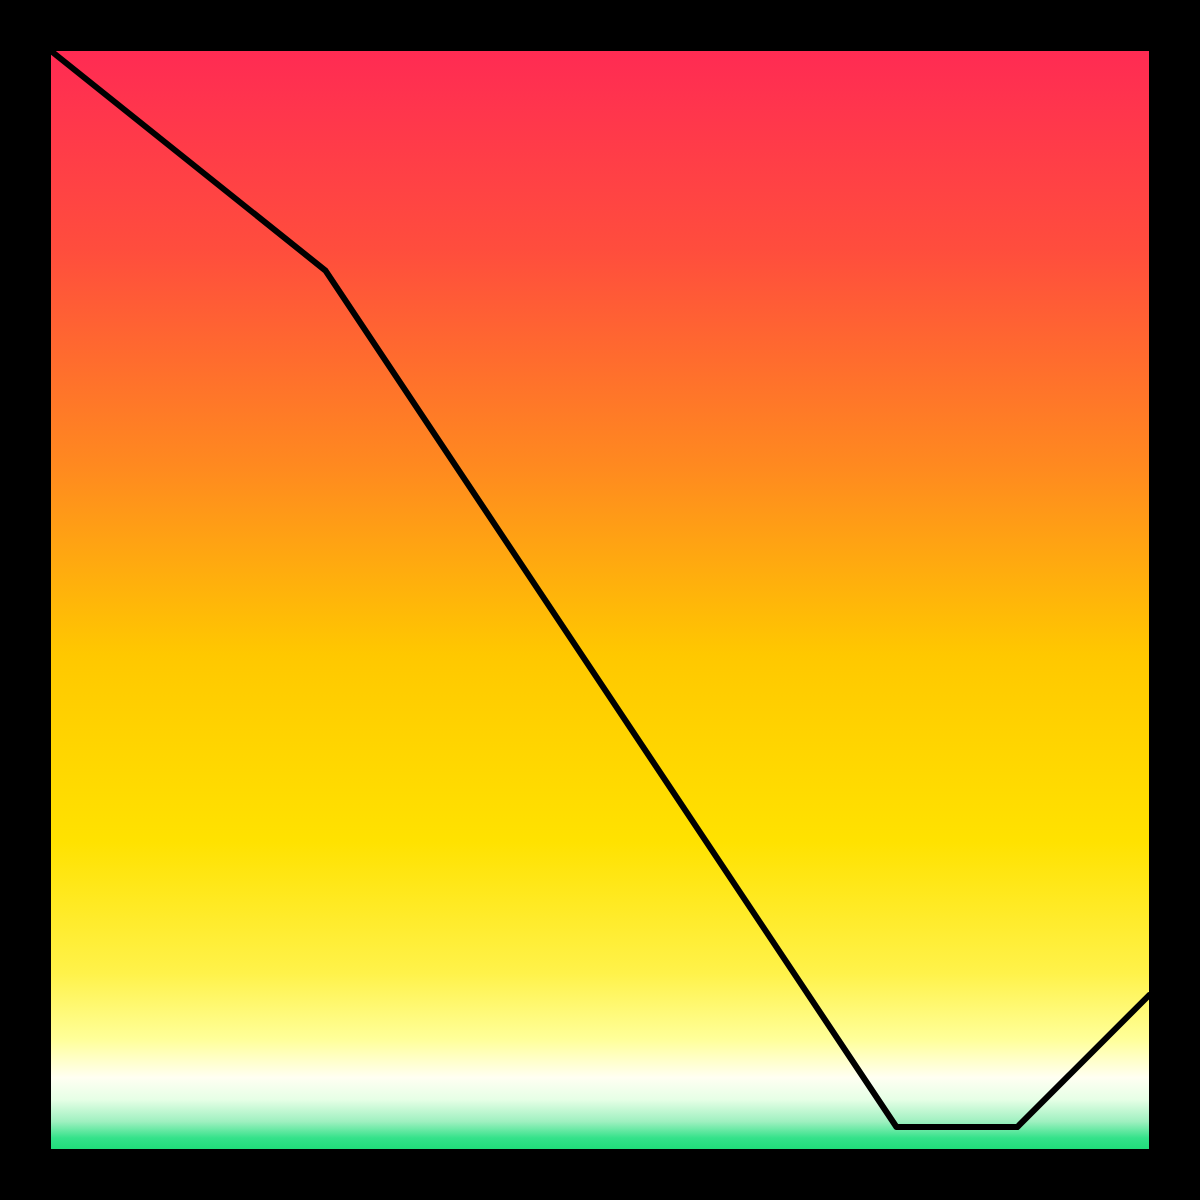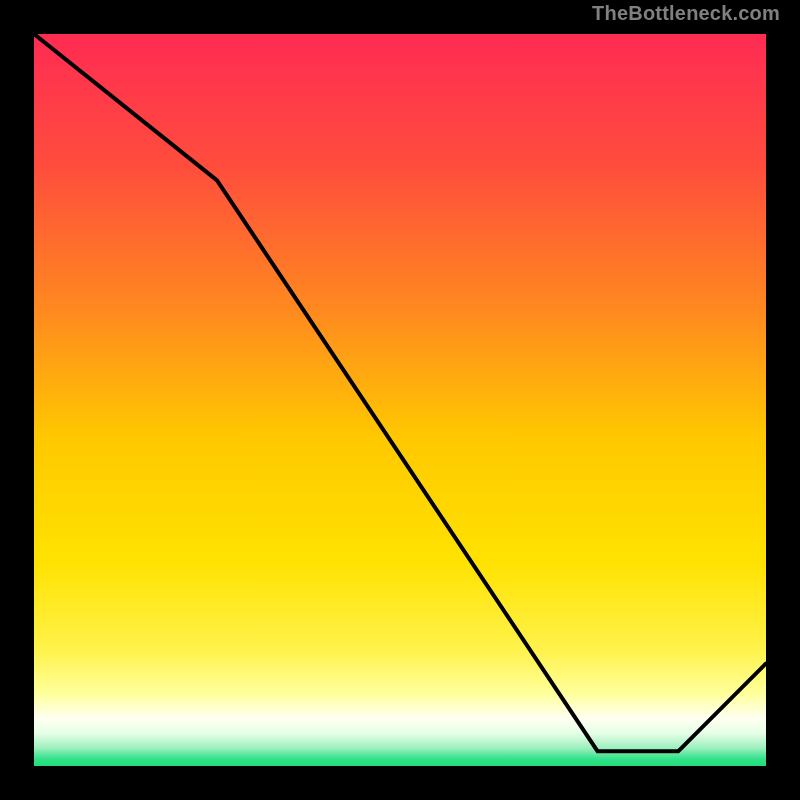--- a/index.html
+++ b/index.html
@@ -53,21 +53,20 @@
     font-weight: 800;
     letter-spacing: 0.5px;
     white-space: nowrap;
   }
 </style>
 </head>
 <body>
 
 <div class="stage">
 
-  <div class="attribution">TheBottleneck.com</div>
 
   <div class="plot-outer">
     <div class="plot-inner">
 
       <svg class="gradient" viewBox="0 0 100 100" preserveAspectRatio="none">
         <defs>
           <linearGradient id="heat" x1="0" y1="0" x2="0" y2="1">
               <stop offset="0%" stop-color="#ff2b53"></stop>
               <stop offset="18%" stop-color="#ff4d3d"></stop>
               <stop offset="38%" stop-color="#ff8a1f"></stop>

